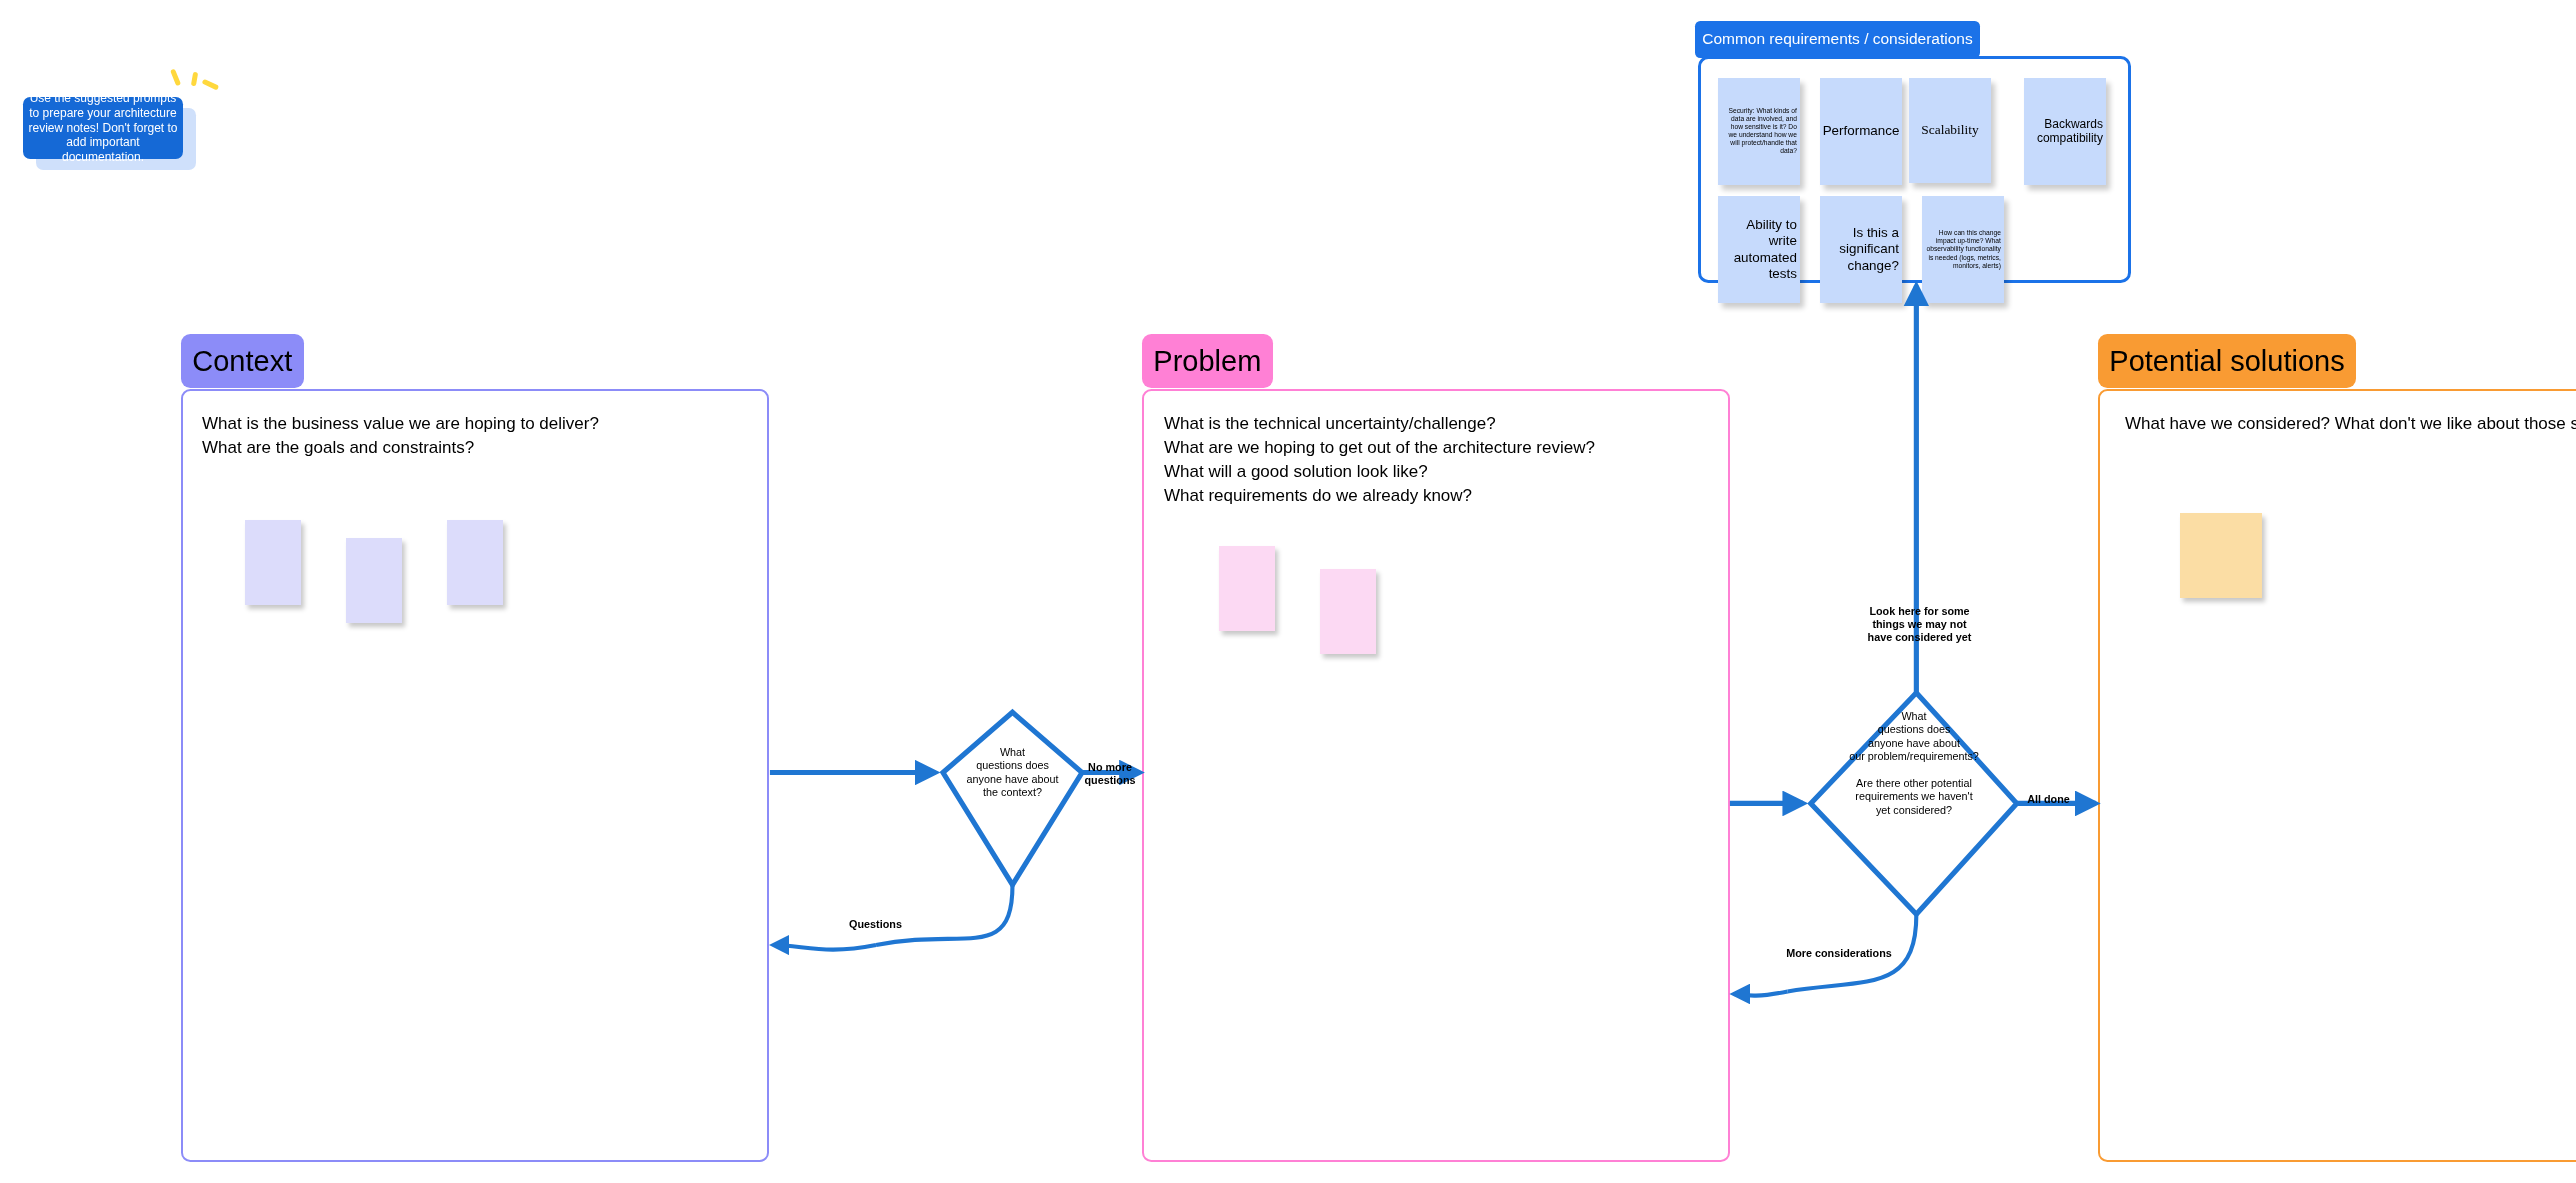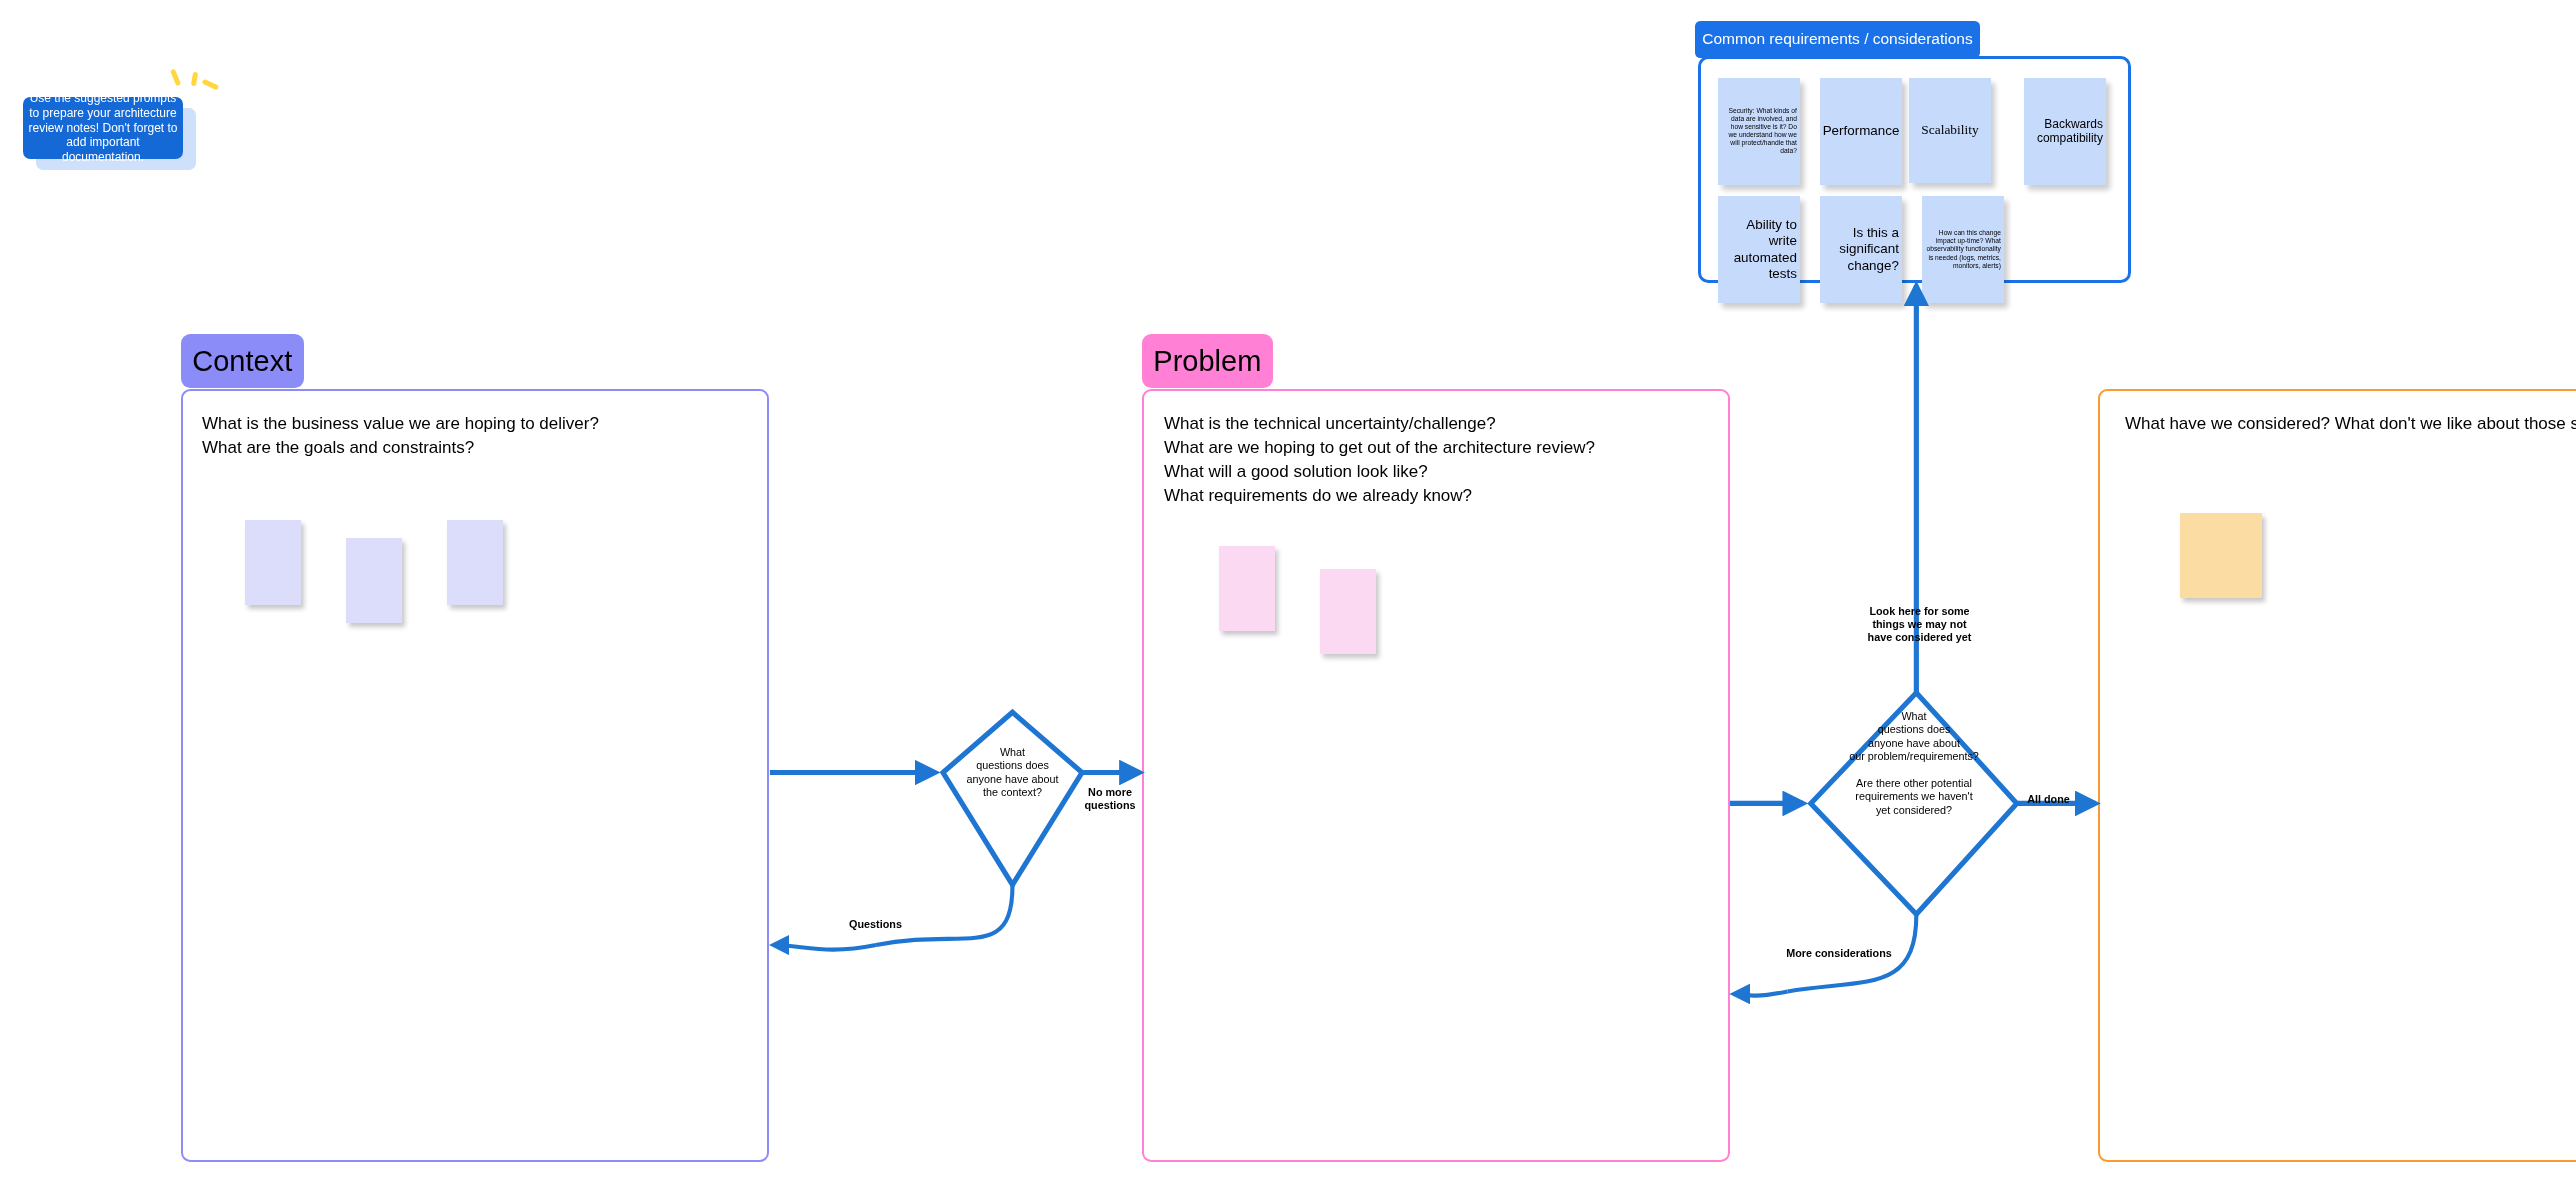--- a/index.html
+++ b/index.html
@@ -139,20 +139,23 @@
   </div>
   <div class="panel" style="left:1142px;top:389px;width:588px;height:773px;border-color:#ff80d5;">
   </div>
   <div class="panel-prompt" style="left:1164px;top:412px;width:546px;">What is the technical uncertainty/challenge?
 What are we hoping to get out of the architecture review?
 What will a good solution look like?
 What requirements do we already know?</div>
   <div class="note" style="left:1219px;top:546px;width:56px;height:85px;background:#fcd9f3;"></div>
   <div class="note" style="left:1320px;top:569px;width:56px;height:85px;background:#fcd9f3;"></div>
 
+  <div class="pill" style="left:2098px;top:334px;height:54px;background:#f99b33;">
+    <span>Potential solutions</span>
+  </div>
   <div class="panel" style="left:2098px;top:389px;width:590px;height:773px;border-color:#f99b33;">
   </div>
   <div class="panel-prompt" style="left:2125px;top:412px;width:546px;">What have we considered? What don't we like about those solutions?</div>
   <div class="note" style="left:2180px;top:513px;width:82px;height:85px;background:#fbdda4;"></div>
 
   <svg id="flow" viewBox="0 0 7126 2297">
     <defs>
       <marker id="arrow" viewBox="0 0 10 10" refX="8" refY="5" markerWidth="5" markerHeight="5" orient="auto-start-reverse">
         <path d="M 0 0 L 10 5 L 0 10 z" fill="#1f76d2"></path>
       </marker>
@@ -191,21 +194,21 @@
 
   <div class="diamond-text" style="left:1803px;top:710px;width:222px;font-size:10.8px;">What
 questions does
 anyone have about
 our problem/requirements?
 
 Are there other potential
 requirements we haven't
 yet considered?</div>
 
-  <div class="edge-label" style="left:1061px;top:761px;width:98px;margin-top:25px;">No more
+  <div class="edge-label" style="left:1061px;top:761px;width:98px;">No more
 questions</div>
   <div class="edge-label" style="left:829px;top:918px;width:93px;">Questions</div>
 
   <div class="edge-label" style="left:1837px;top:605px;width:165px;">Look here for some
 things we may not
 have considered yet</div>
   <div class="edge-label" style="left:2002px;top:793px;width:93px;">All done</div>
   <div class="edge-label" style="left:1767px;top:947px;width:144px;">More considerations</div>
 
 </div>

